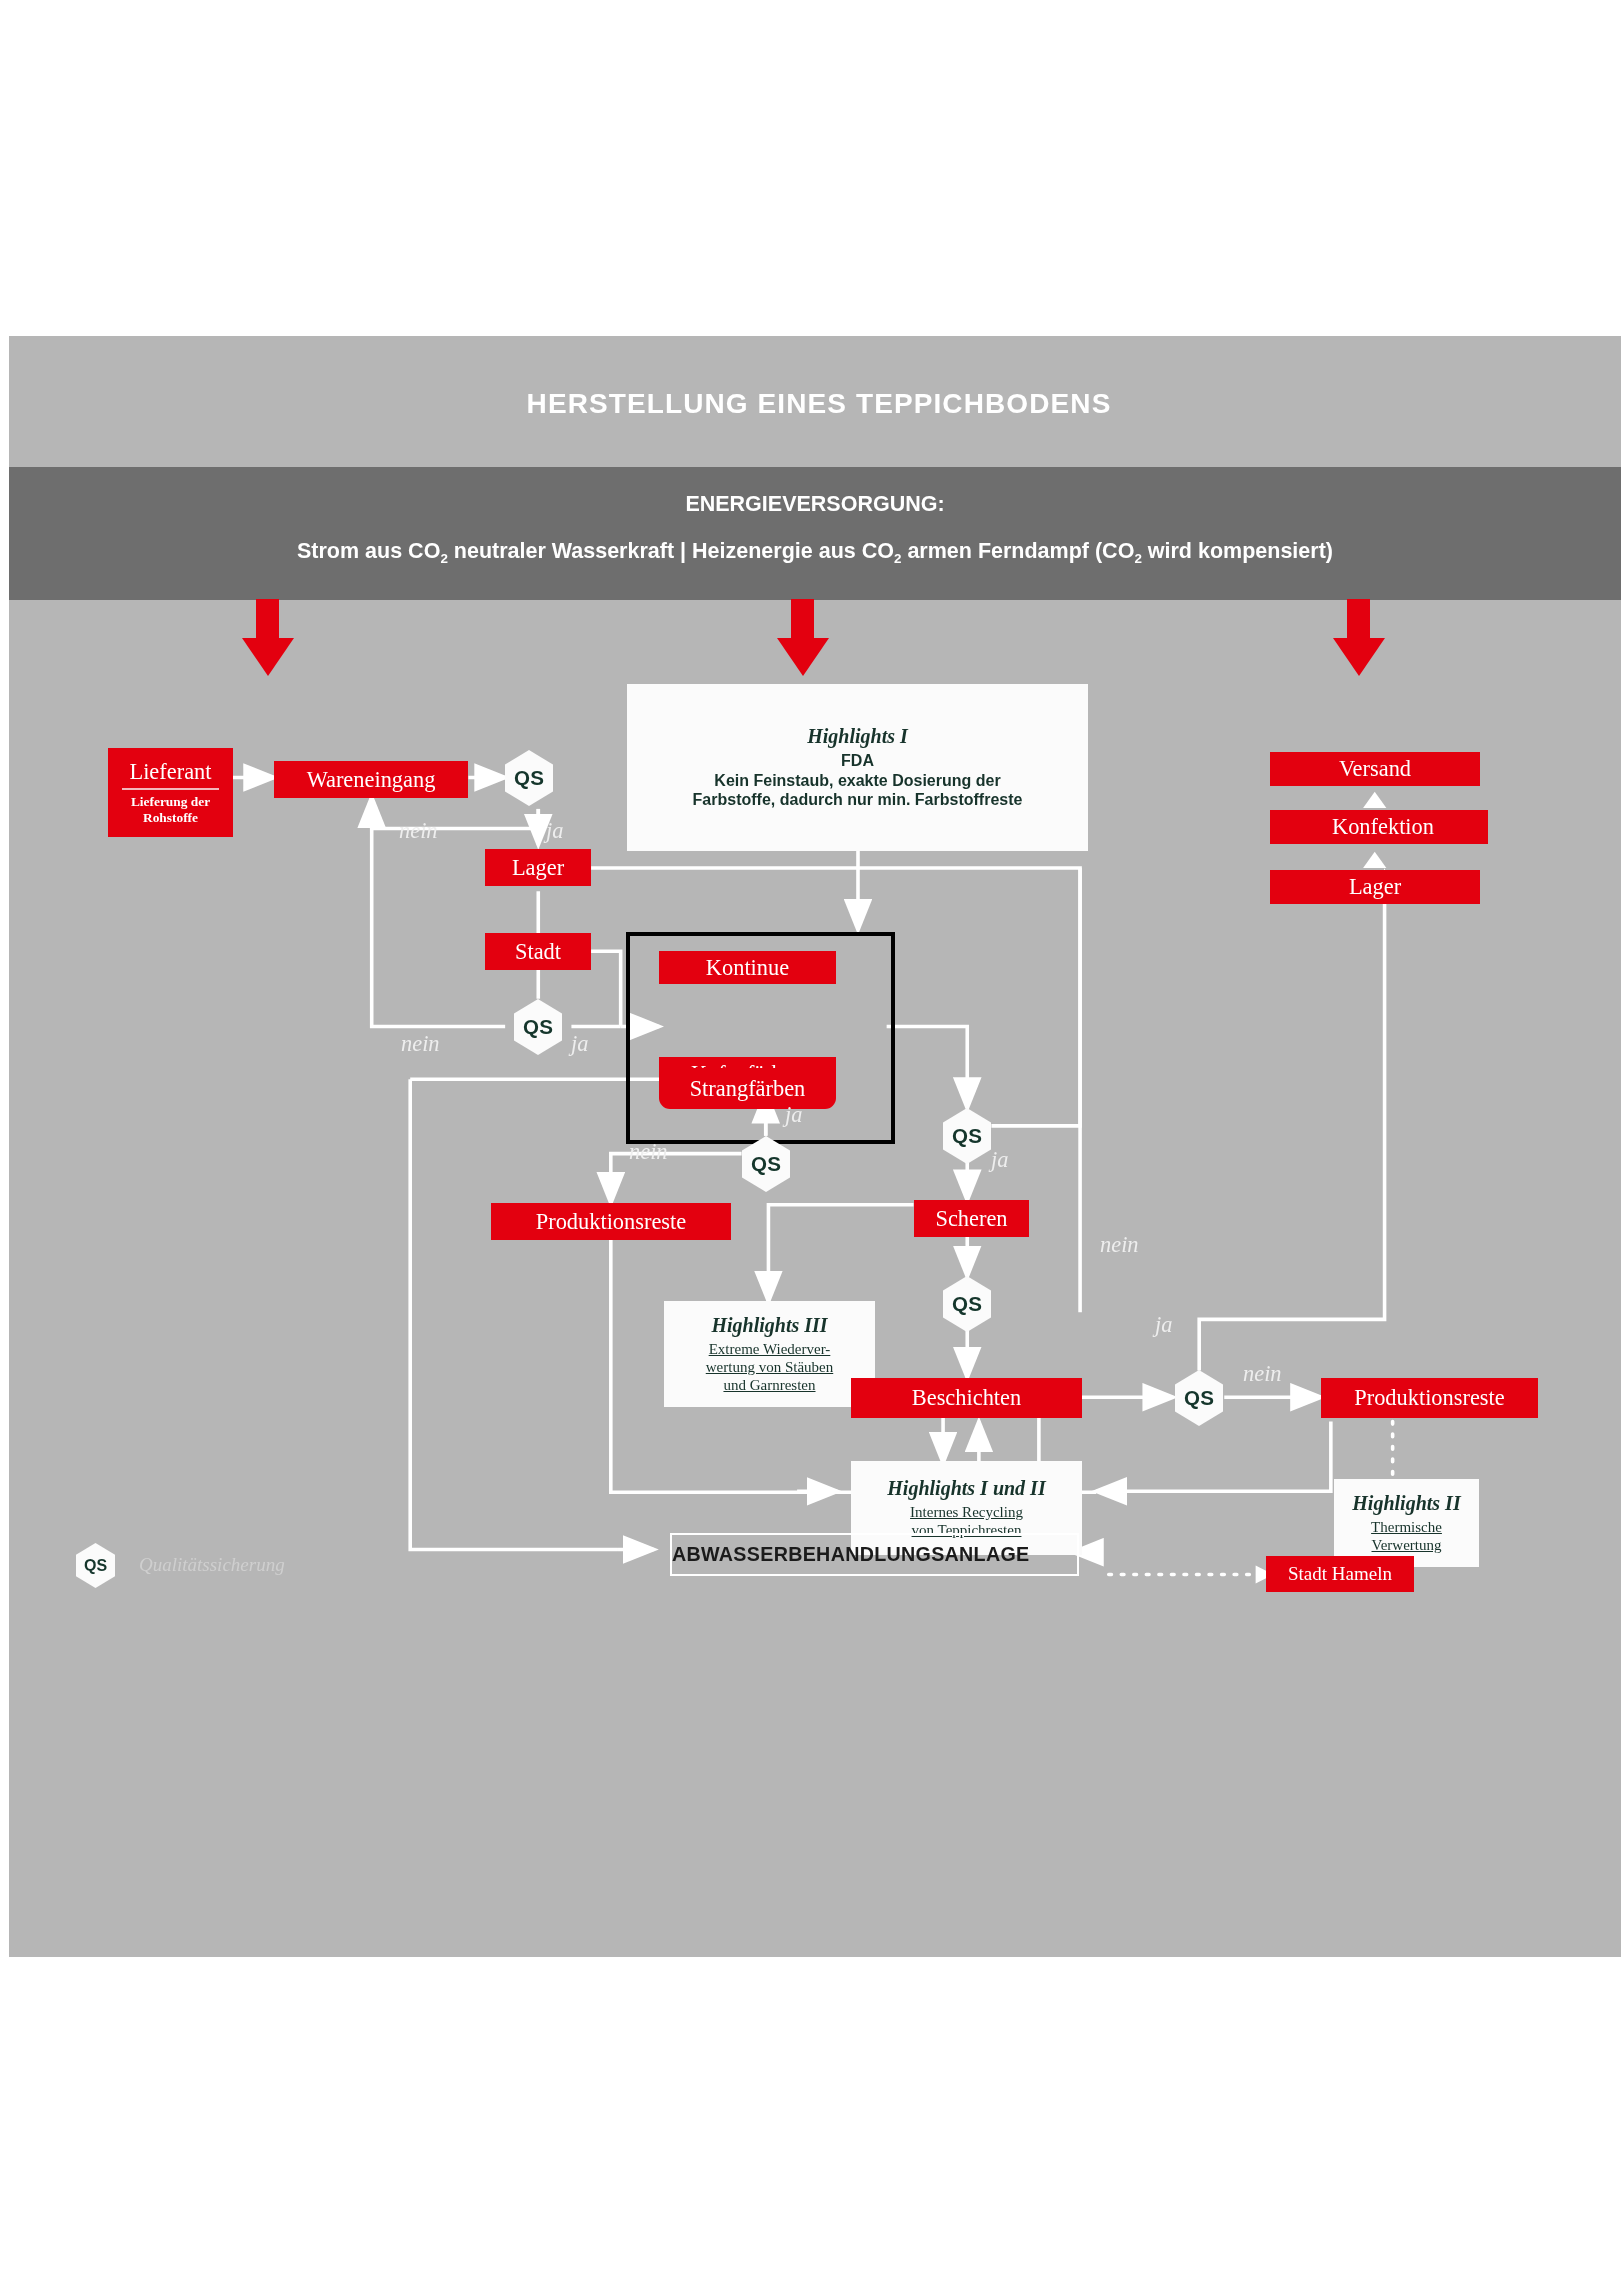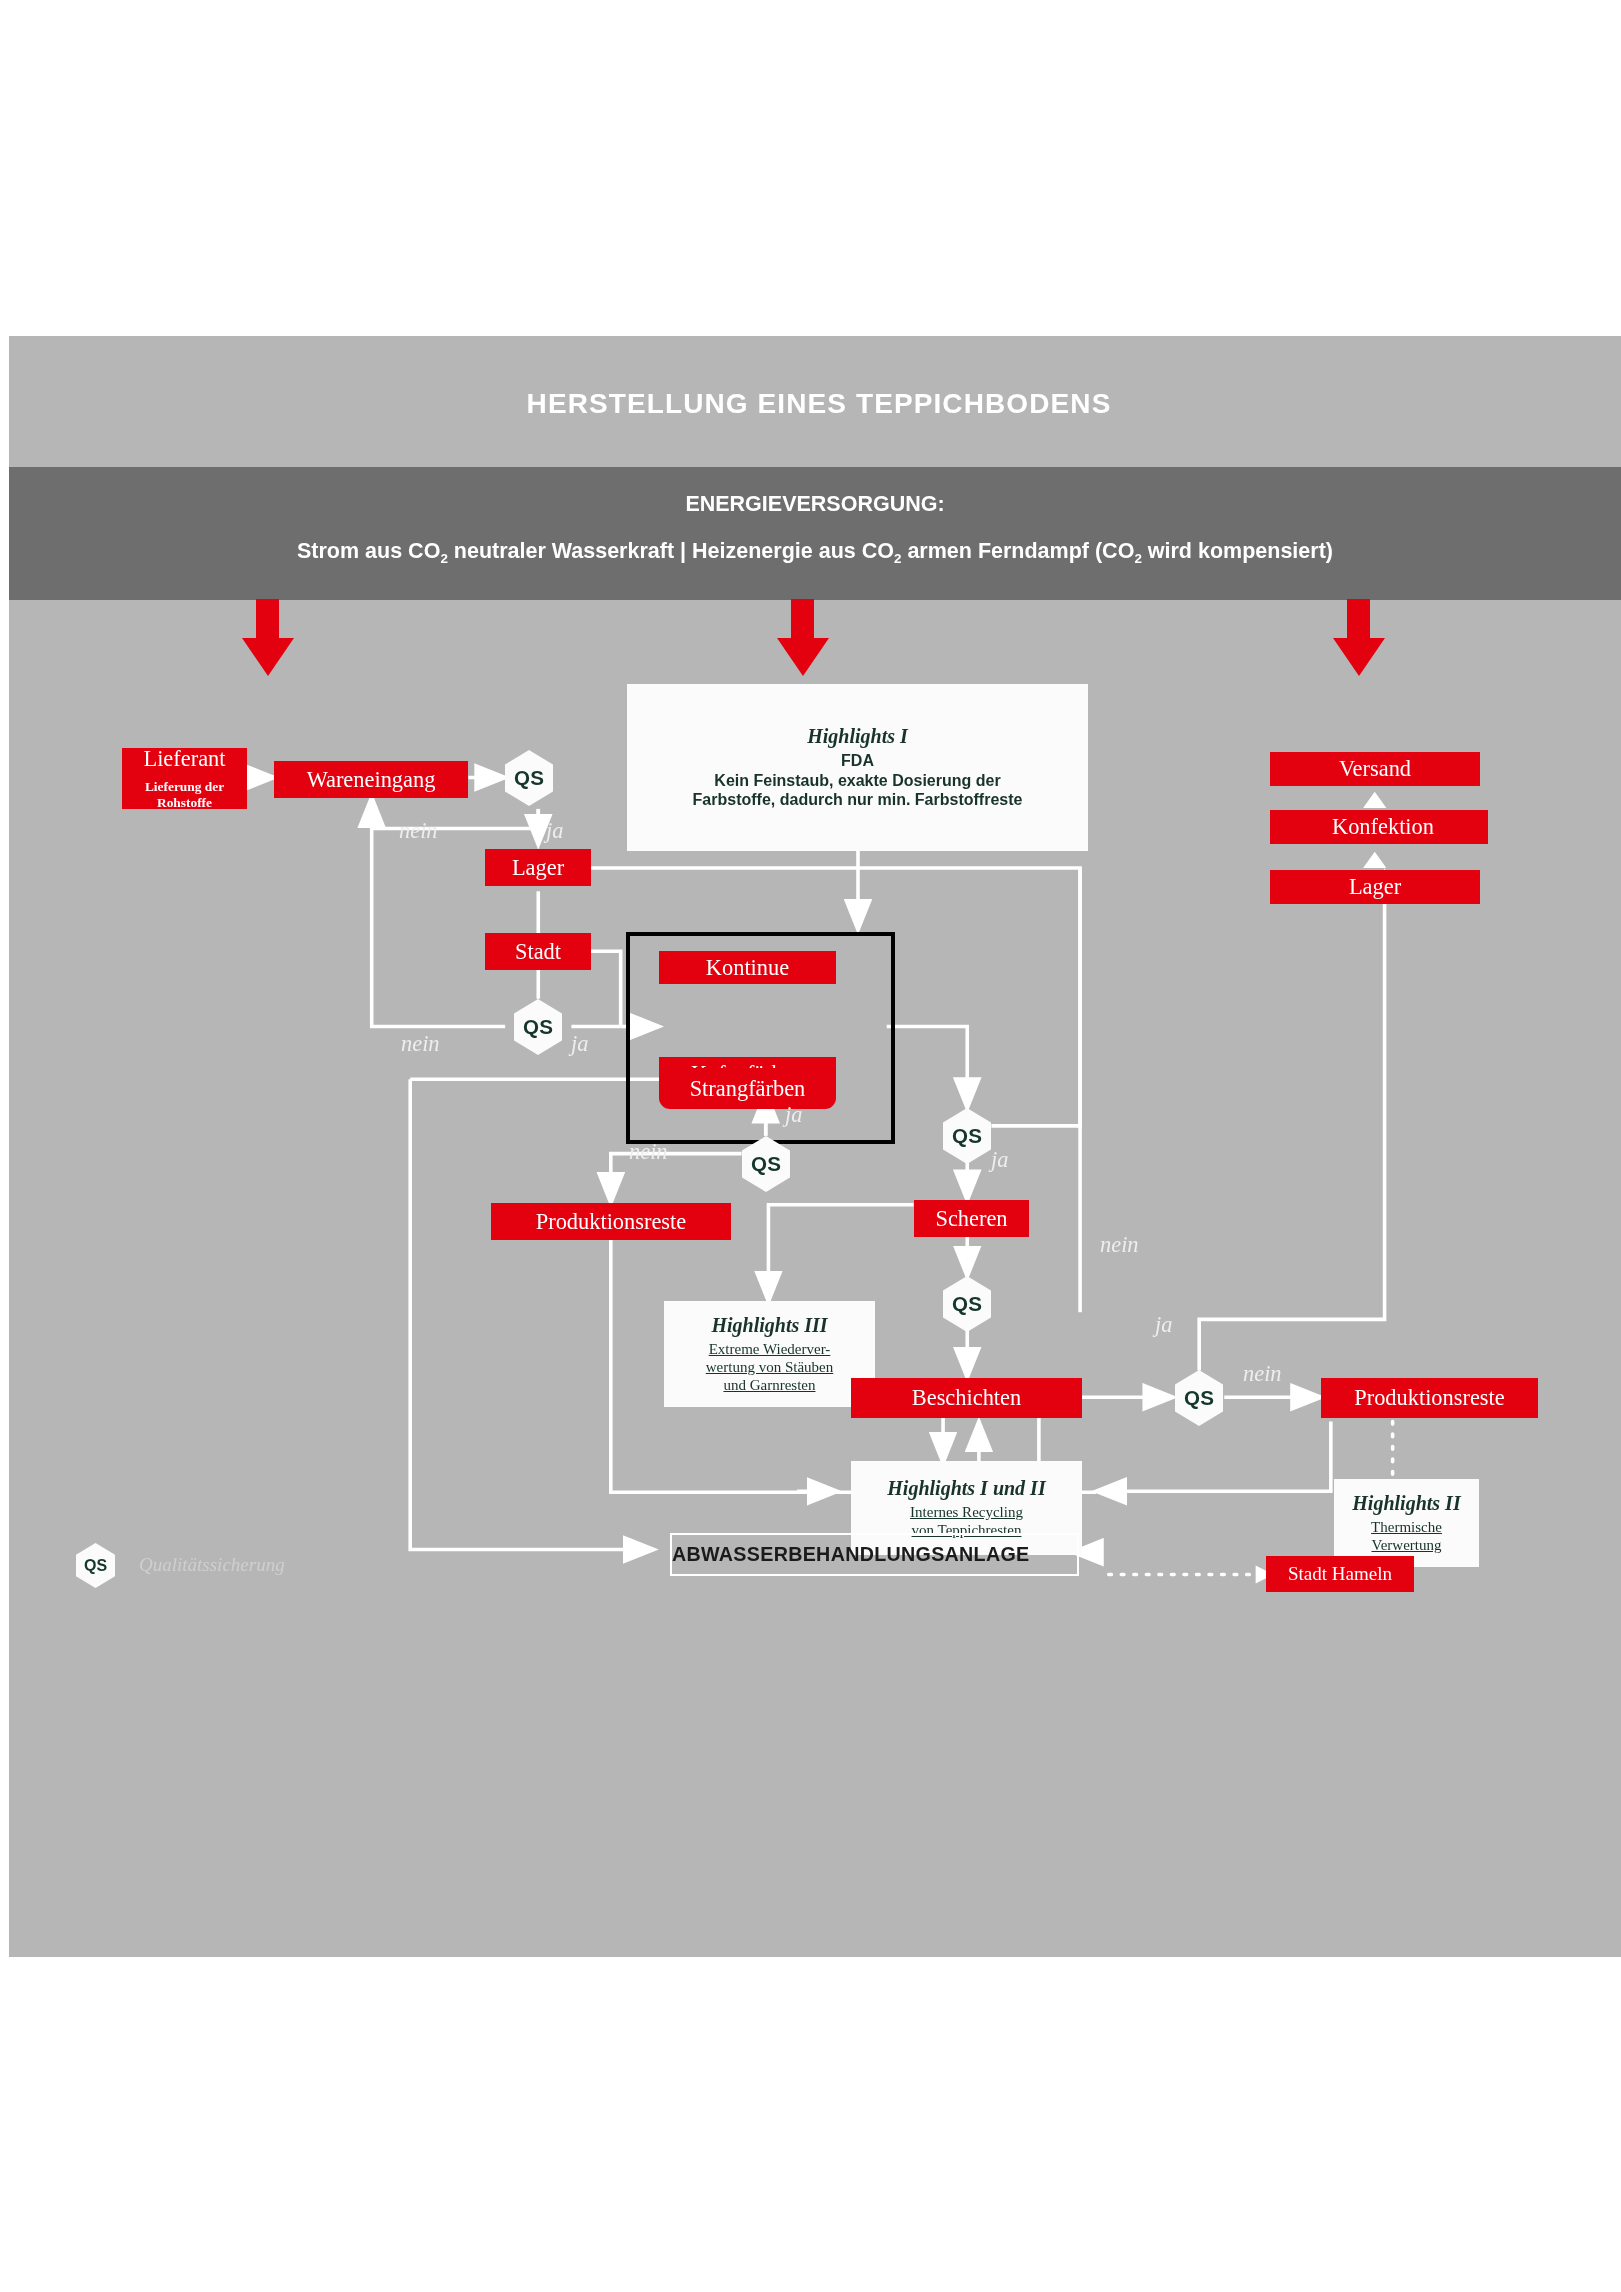--- a/index.html
+++ b/index.html
@@ -166,21 +166,21 @@
     <g stroke="#ffffff" stroke-width="4" fill="none" stroke-dasharray="3,11" stroke-linecap="round">
       <line x1="1545" y1="1212" x2="1545" y2="1288"></line>
       <line x1="1228" y1="1383" x2="1392" y2="1383"></line>
     </g>
     <g fill="#ffffff">
       <polygon points="1534,1288 1556,1288 1545,1306"></polygon>
       <polygon points="1392,1373 1412,1383 1392,1393"></polygon>
     </g>
   </svg>
 
-  <div class="rbox sub" style="left:113px;top:412px;width:125px;height:61px;">
+  <div class="rbox sub" style="left:99px;top:412px;width:125px;height:89px;">
     <div class="main">Lieferant</div>
     <div class="rule"></div>
     <div class="small">Lieferung der<br>Rohstoffe</div>
   </div>
 
   <div class="rbox" style="left:265px;top:425px;width:194px;height:37px;">
     <div class="main">Wareneingang</div>
   </div>
 
   <div class="qs" style="left:496px;top:414px;">

